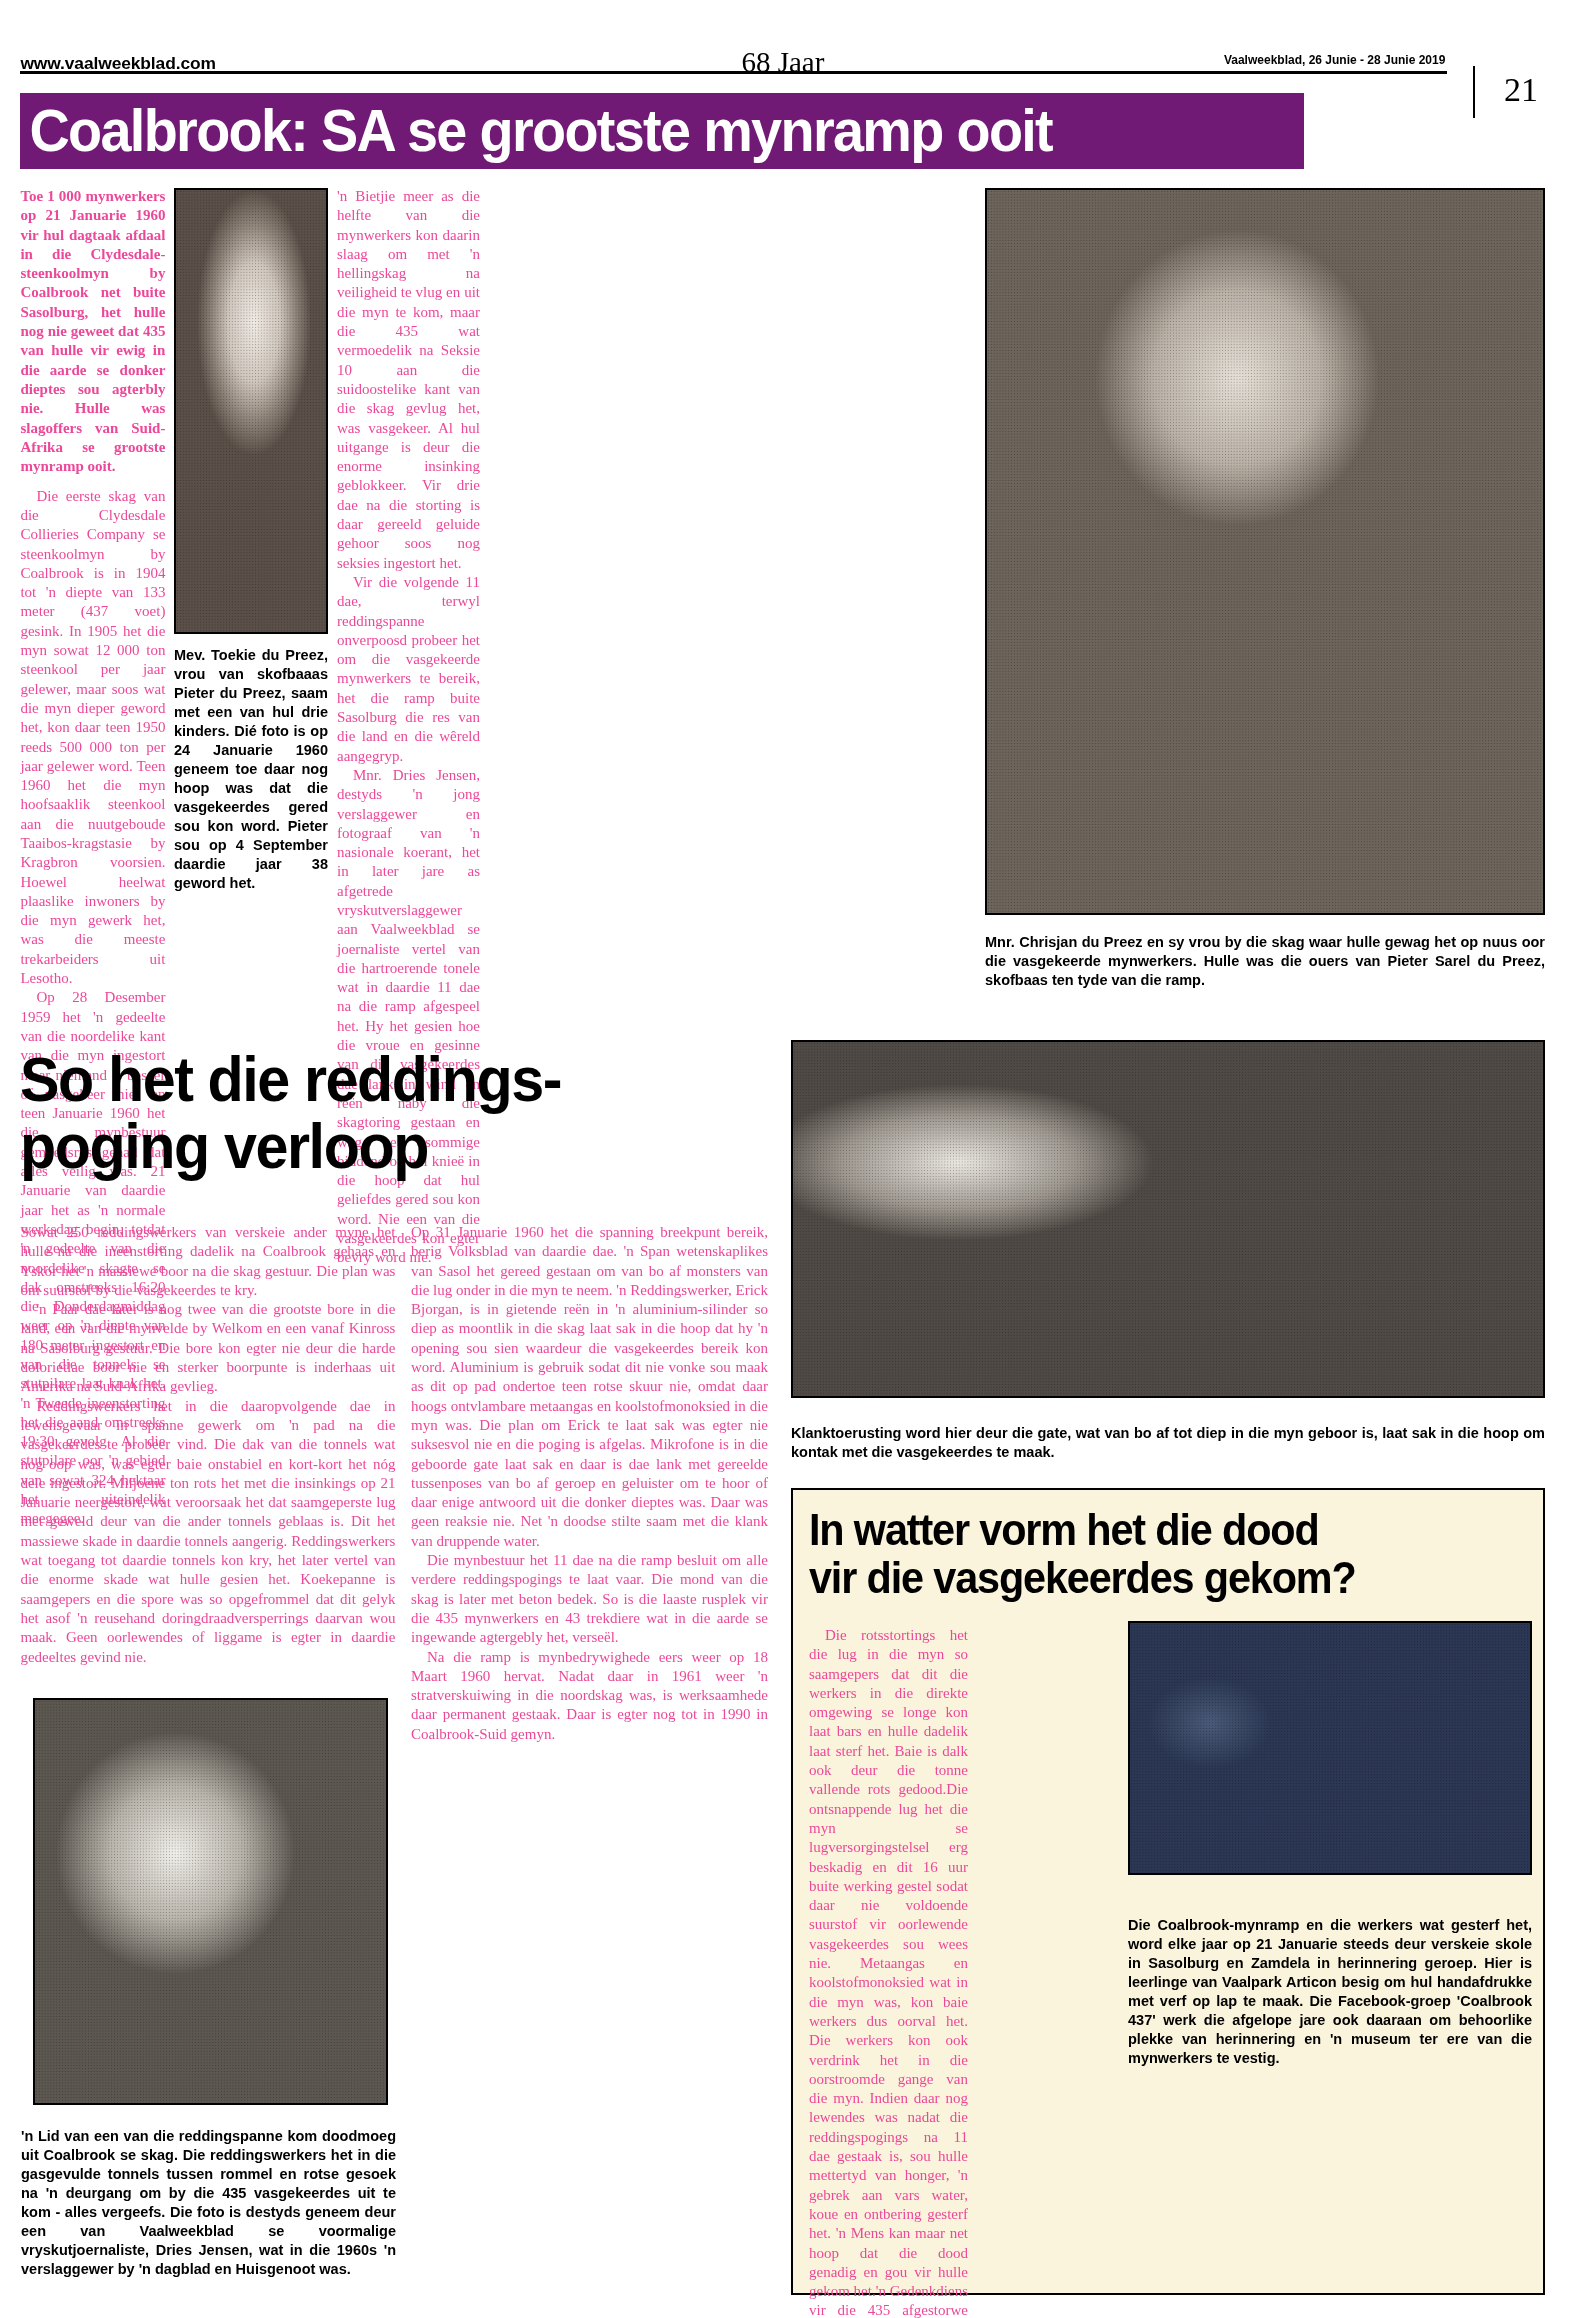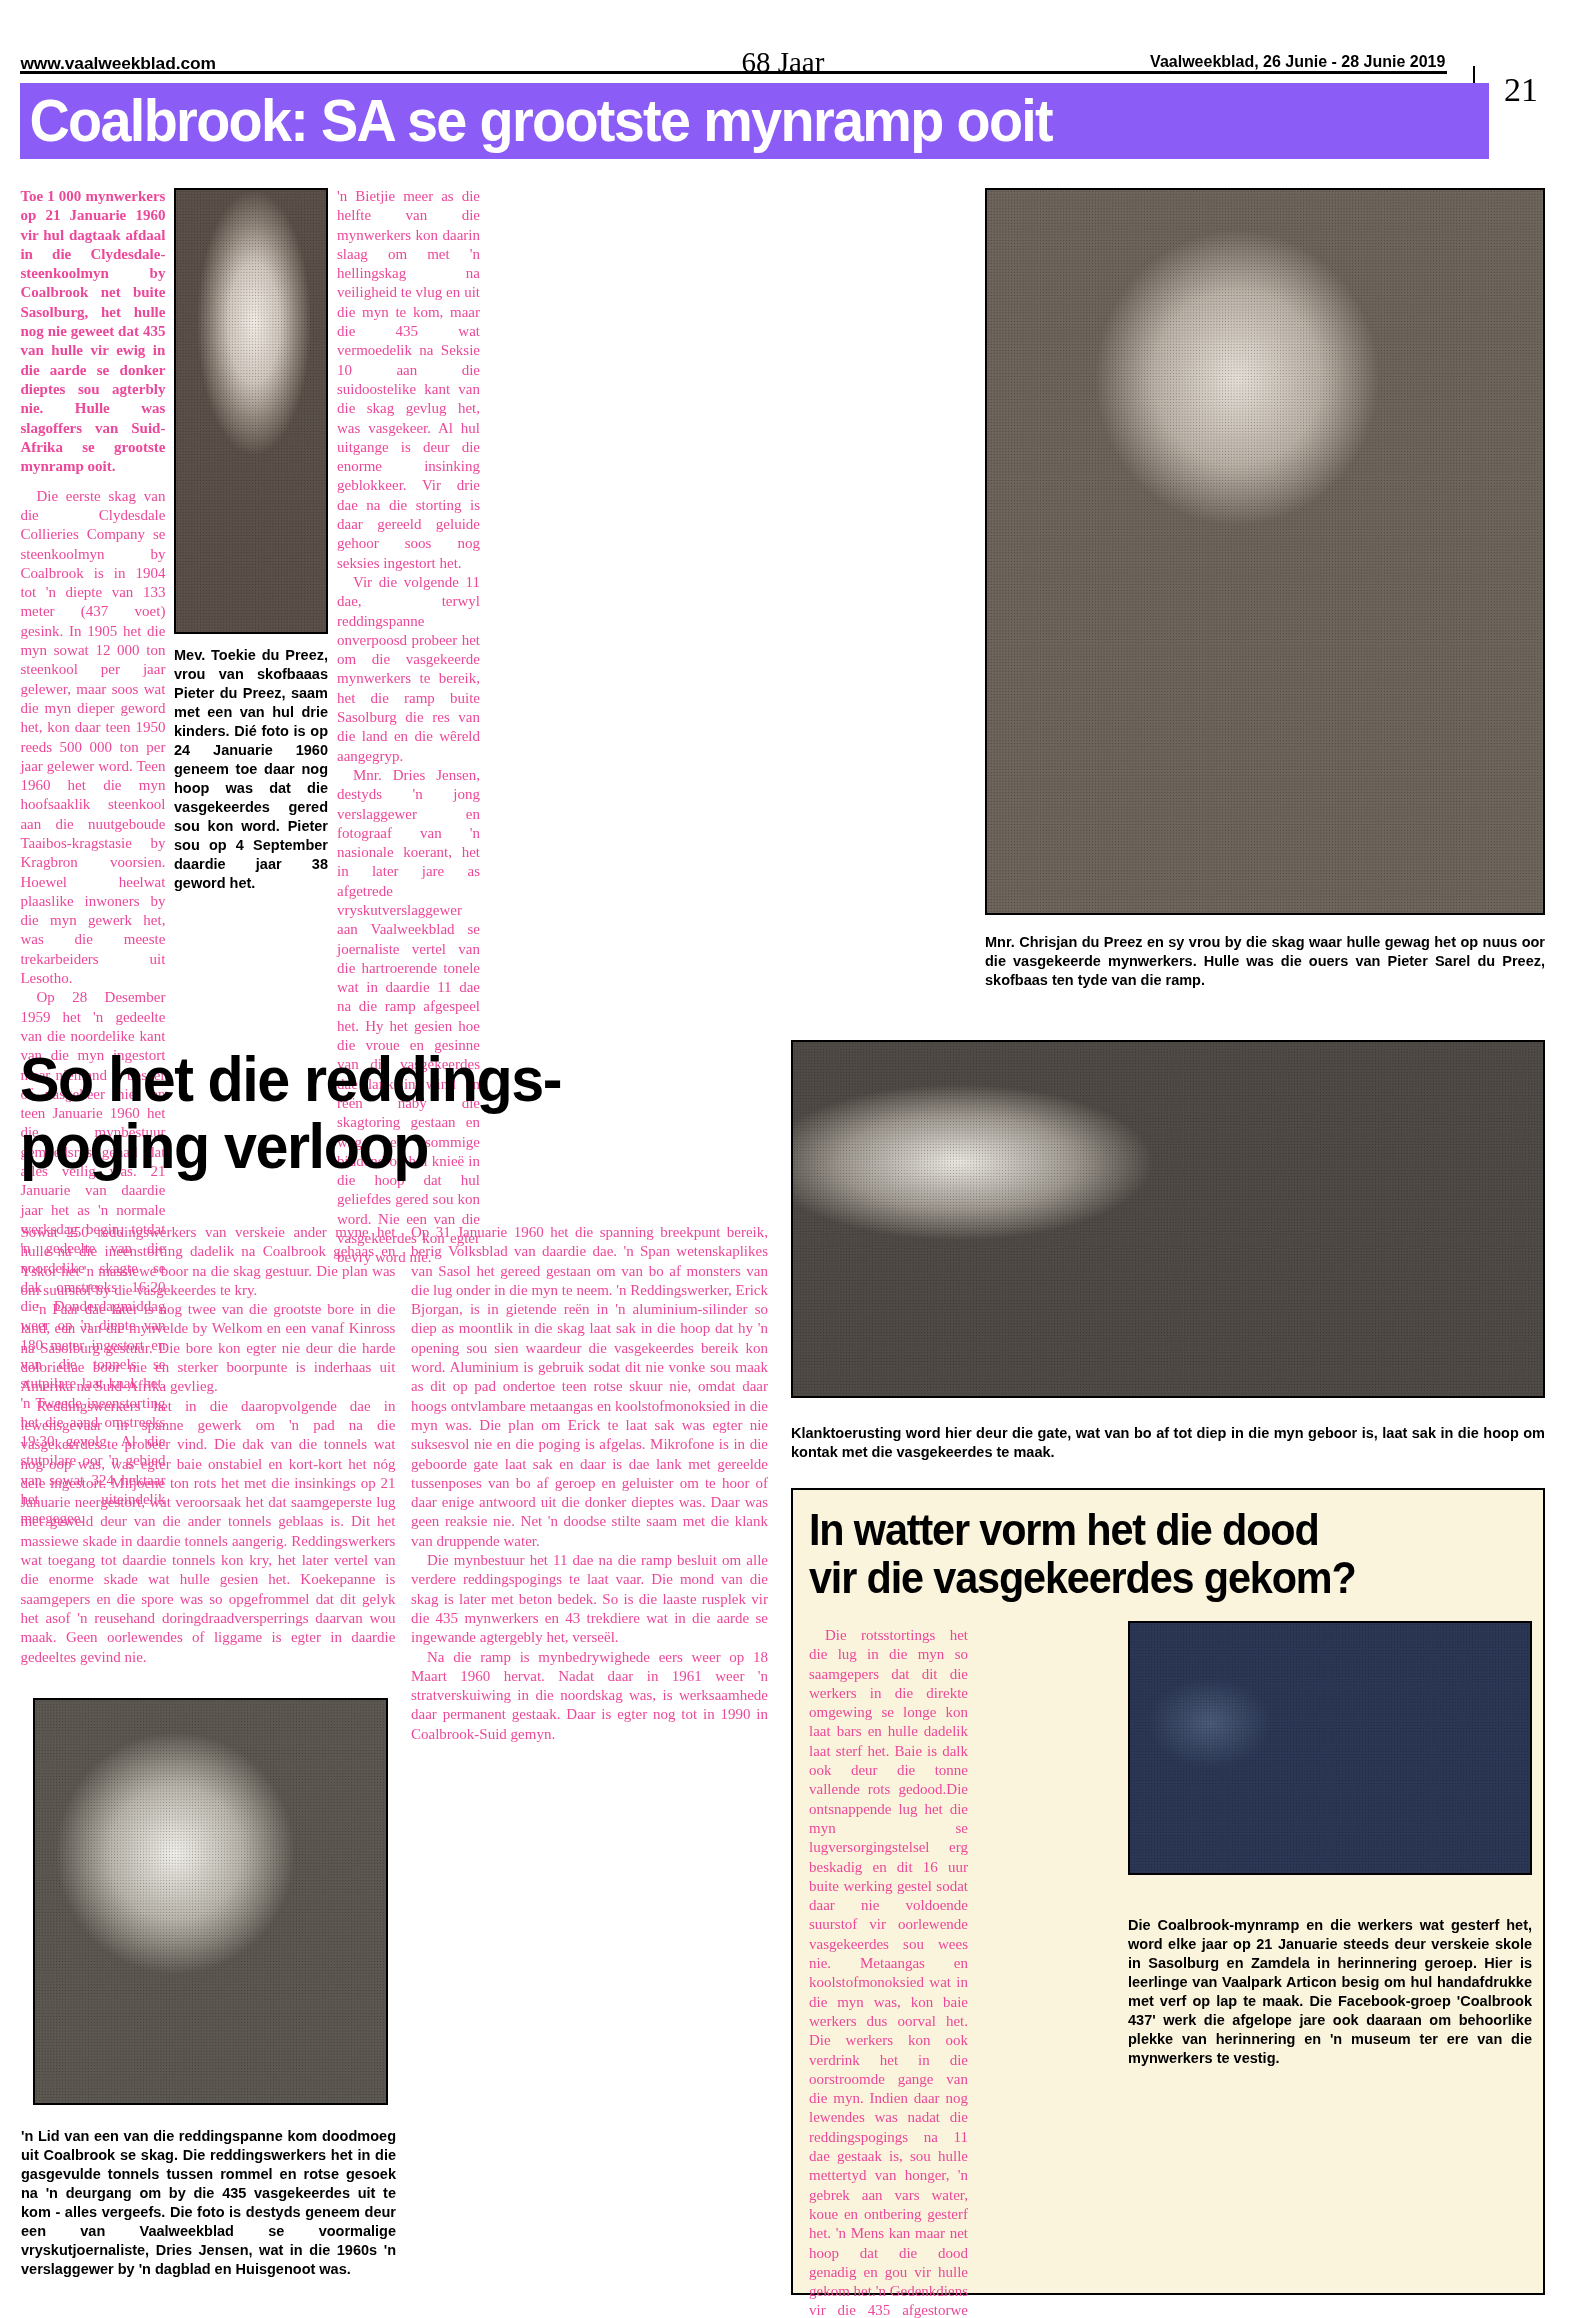--- a/index.html
+++ b/index.html
@@ -12,28 +12,28 @@
   }
   .page{position:relative;width:1574px;height:2319px;overflow:hidden;}
 
   
   .masthead{position:absolute;left:20.4px;top:28px;width:1525px;height:42px;margin-top:16px;}
   .mh-url{position:absolute;left:0;top:8.7px;font-family:"Liberation Sans",sans-serif;
           font-weight:700;font-size:17.4px;letter-spacing:-0.1px;}
   .mh-center{position:absolute;left:0;right:0;top:1.5px;text-align:center;
           font-family:"Liberation Serif",serif;font-size:29px;font-weight:400;}
   .mh-date{position:absolute;right:100px;top:8.7px;font-family:"Liberation Sans",sans-serif;
-          font-weight:700;font-size:16px;}
+          font-weight:700;font-size:12px;}
   .mh-rule{position:absolute;left:20.4px;top:71px;width:1427px;height:2.9px;background:#000;}
   .mh-vrule{position:absolute;right:70px;top:22px;width:2.2px;height:52px;background:#000;}
   .mh-pageno{position:absolute;right:7.3px;top:22px;font-family:"Liberation Serif",serif;
           font-size:34px;line-height:47px;font-weight:400;}
 
   
-  .banner{position:absolute;left:20.4px;top:83px;width:1469px;height:76px;background:#8b5cf6;}
+  .banner{position:absolute;left:20.4px;top:93px;width:1284px;height:76px;background:#701a75;}
   .banner h1{
     margin:0;color:#fff;font-family:"Liberation Sans",sans-serif;font-weight:700;
     font-size:60px;line-height:76px;padding-left:10.2px;letter-spacing:-1.8px;
     transform:scaleX(.93);transform-origin:left center;white-space:nowrap;
   }
 
   
   .col{position:absolute;font-family:"Liberation Serif",serif;font-size:15px;
        line-height:19.3px;text-align:justify;color:#ec4899;}
   .col p{margin:0;text-indent:16px;}

